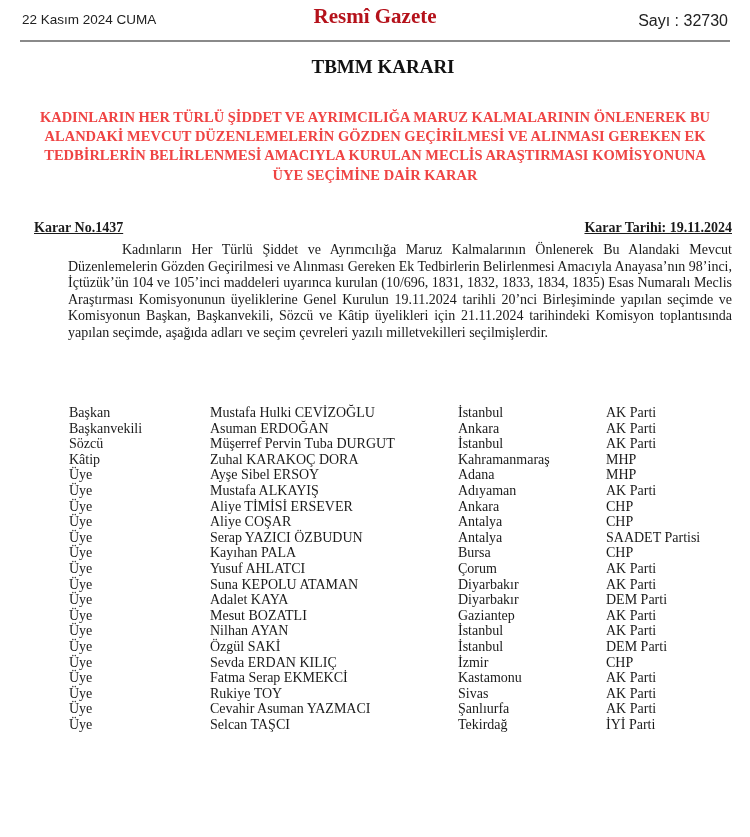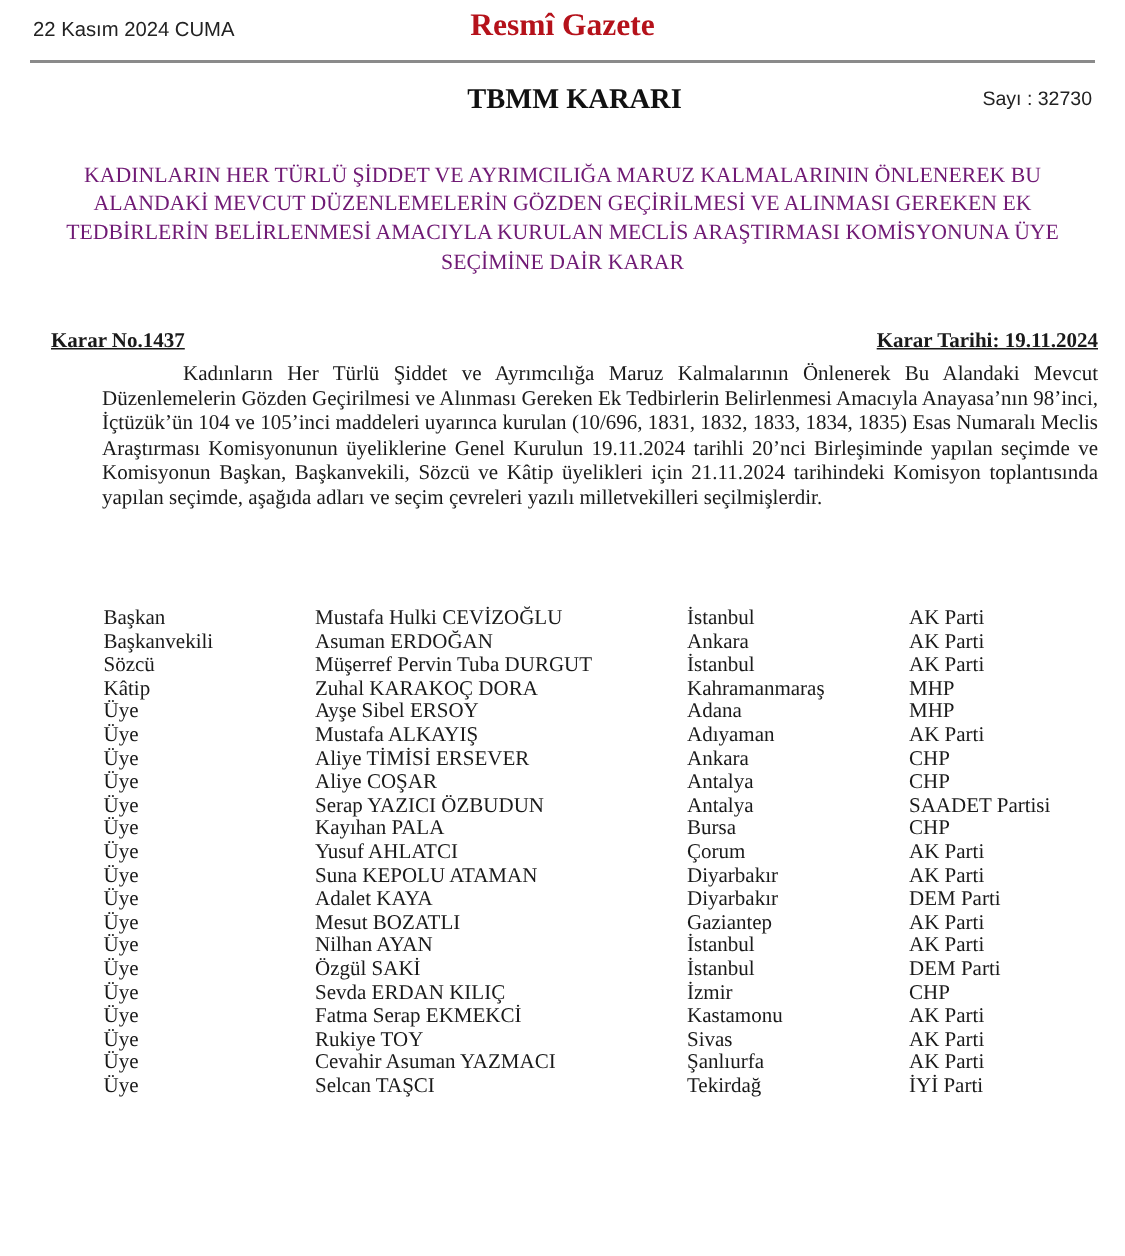--- a/index.html
+++ b/index.html
@@ -39,23 +39,22 @@
     font-family: "Liberation Serif", "DejaVu Serif", serif;
     font-weight: bold;
     font-size: 21px;
     color: #b5121b;
   }
   .hdr-issue {
     position: absolute;
     right: 2px;
     top: 12px;
     font-family: "Liberation Sans", "DejaVu Sans", sans-serif;
-    font-size: 13px;
+    font-size: 16px;
     color: #222;
-    margin-top: 46px;
   }
   .hdr-rule {
     position: absolute;
     left: 0;
     right: 0;
     top: 40px;
     height: 2px;
     background: #8a8a8a;
   }
   .doc-title {
@@ -68,24 +67,24 @@
     font-size: 19px;
     color: #111;
     padding-left: 16px;
   }
   .subject {
     position: absolute;
     left: 30px;
     right: 30px;
     top: 108px;
     text-align: center;
-    font-weight: normal;
+    font-weight: bold;
     font-size: 14.5px;
     line-height: 19.2px;
-    color: #701a75;
+    color: #ef4444;
   }
   .decision-no {
     position: absolute;
     left: 34px;
     top: 220px;
     font-weight: bold;
     font-size: 14px;
     text-decoration: underline;
   }
   .decision-date {

